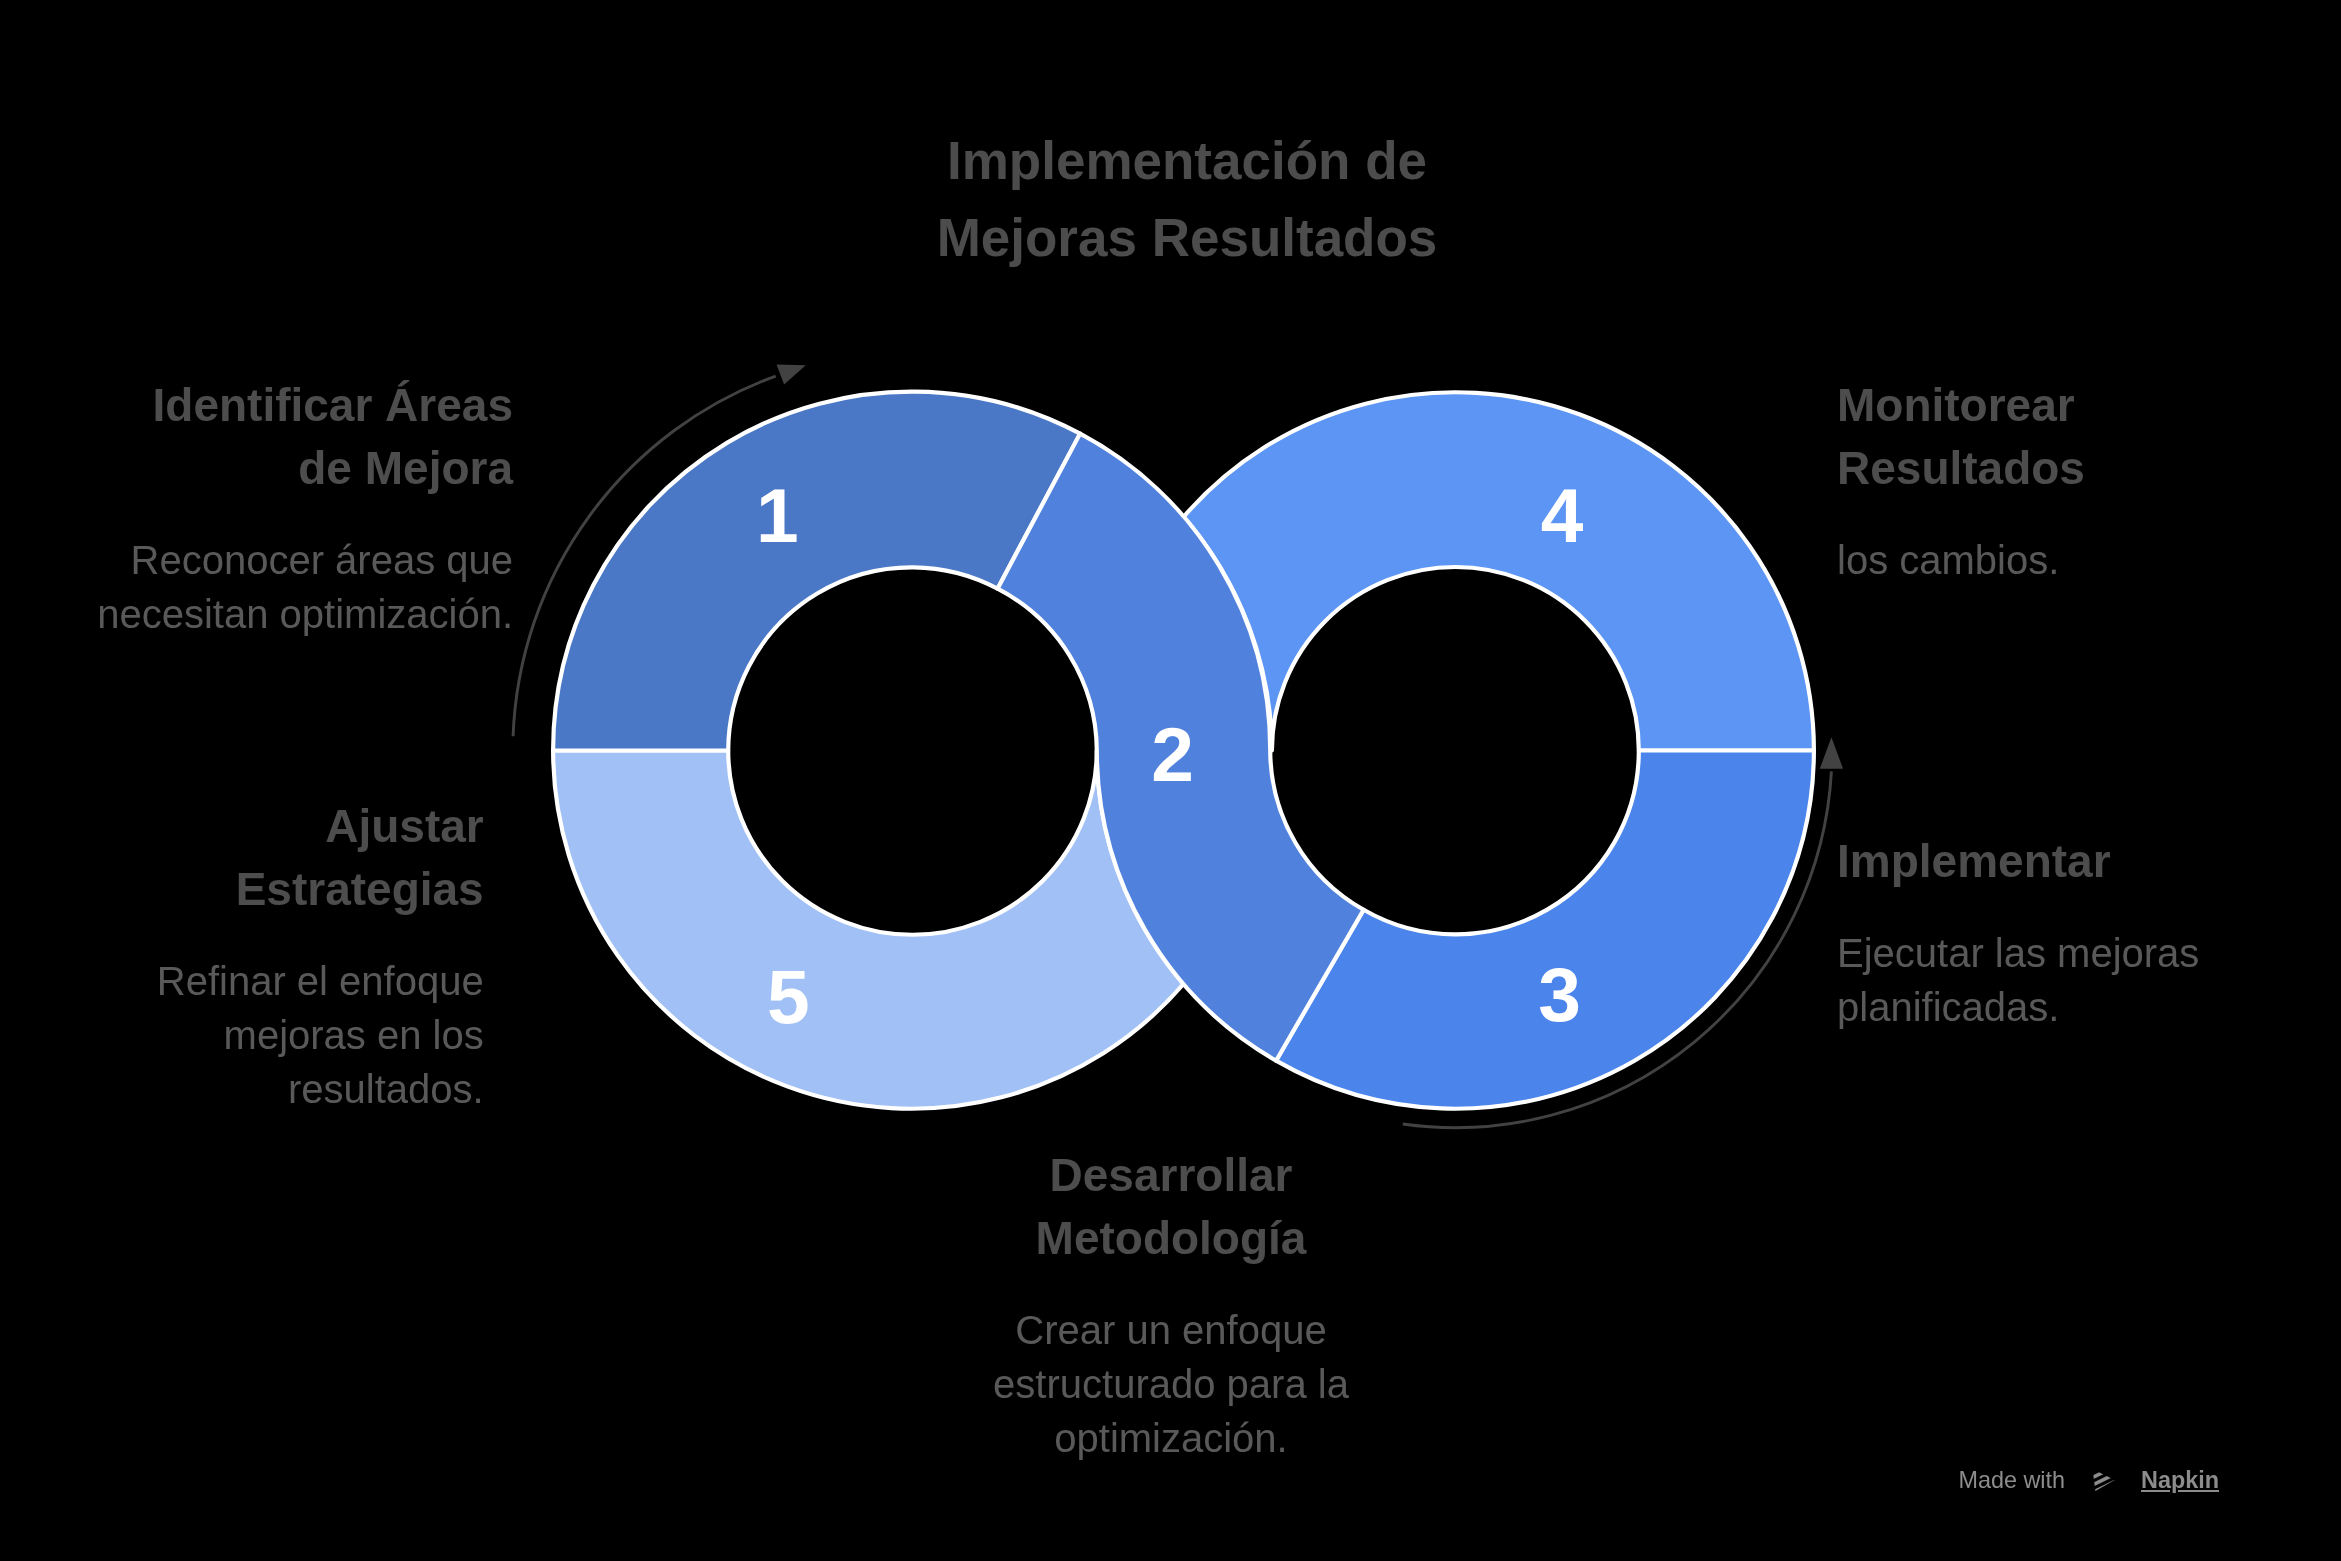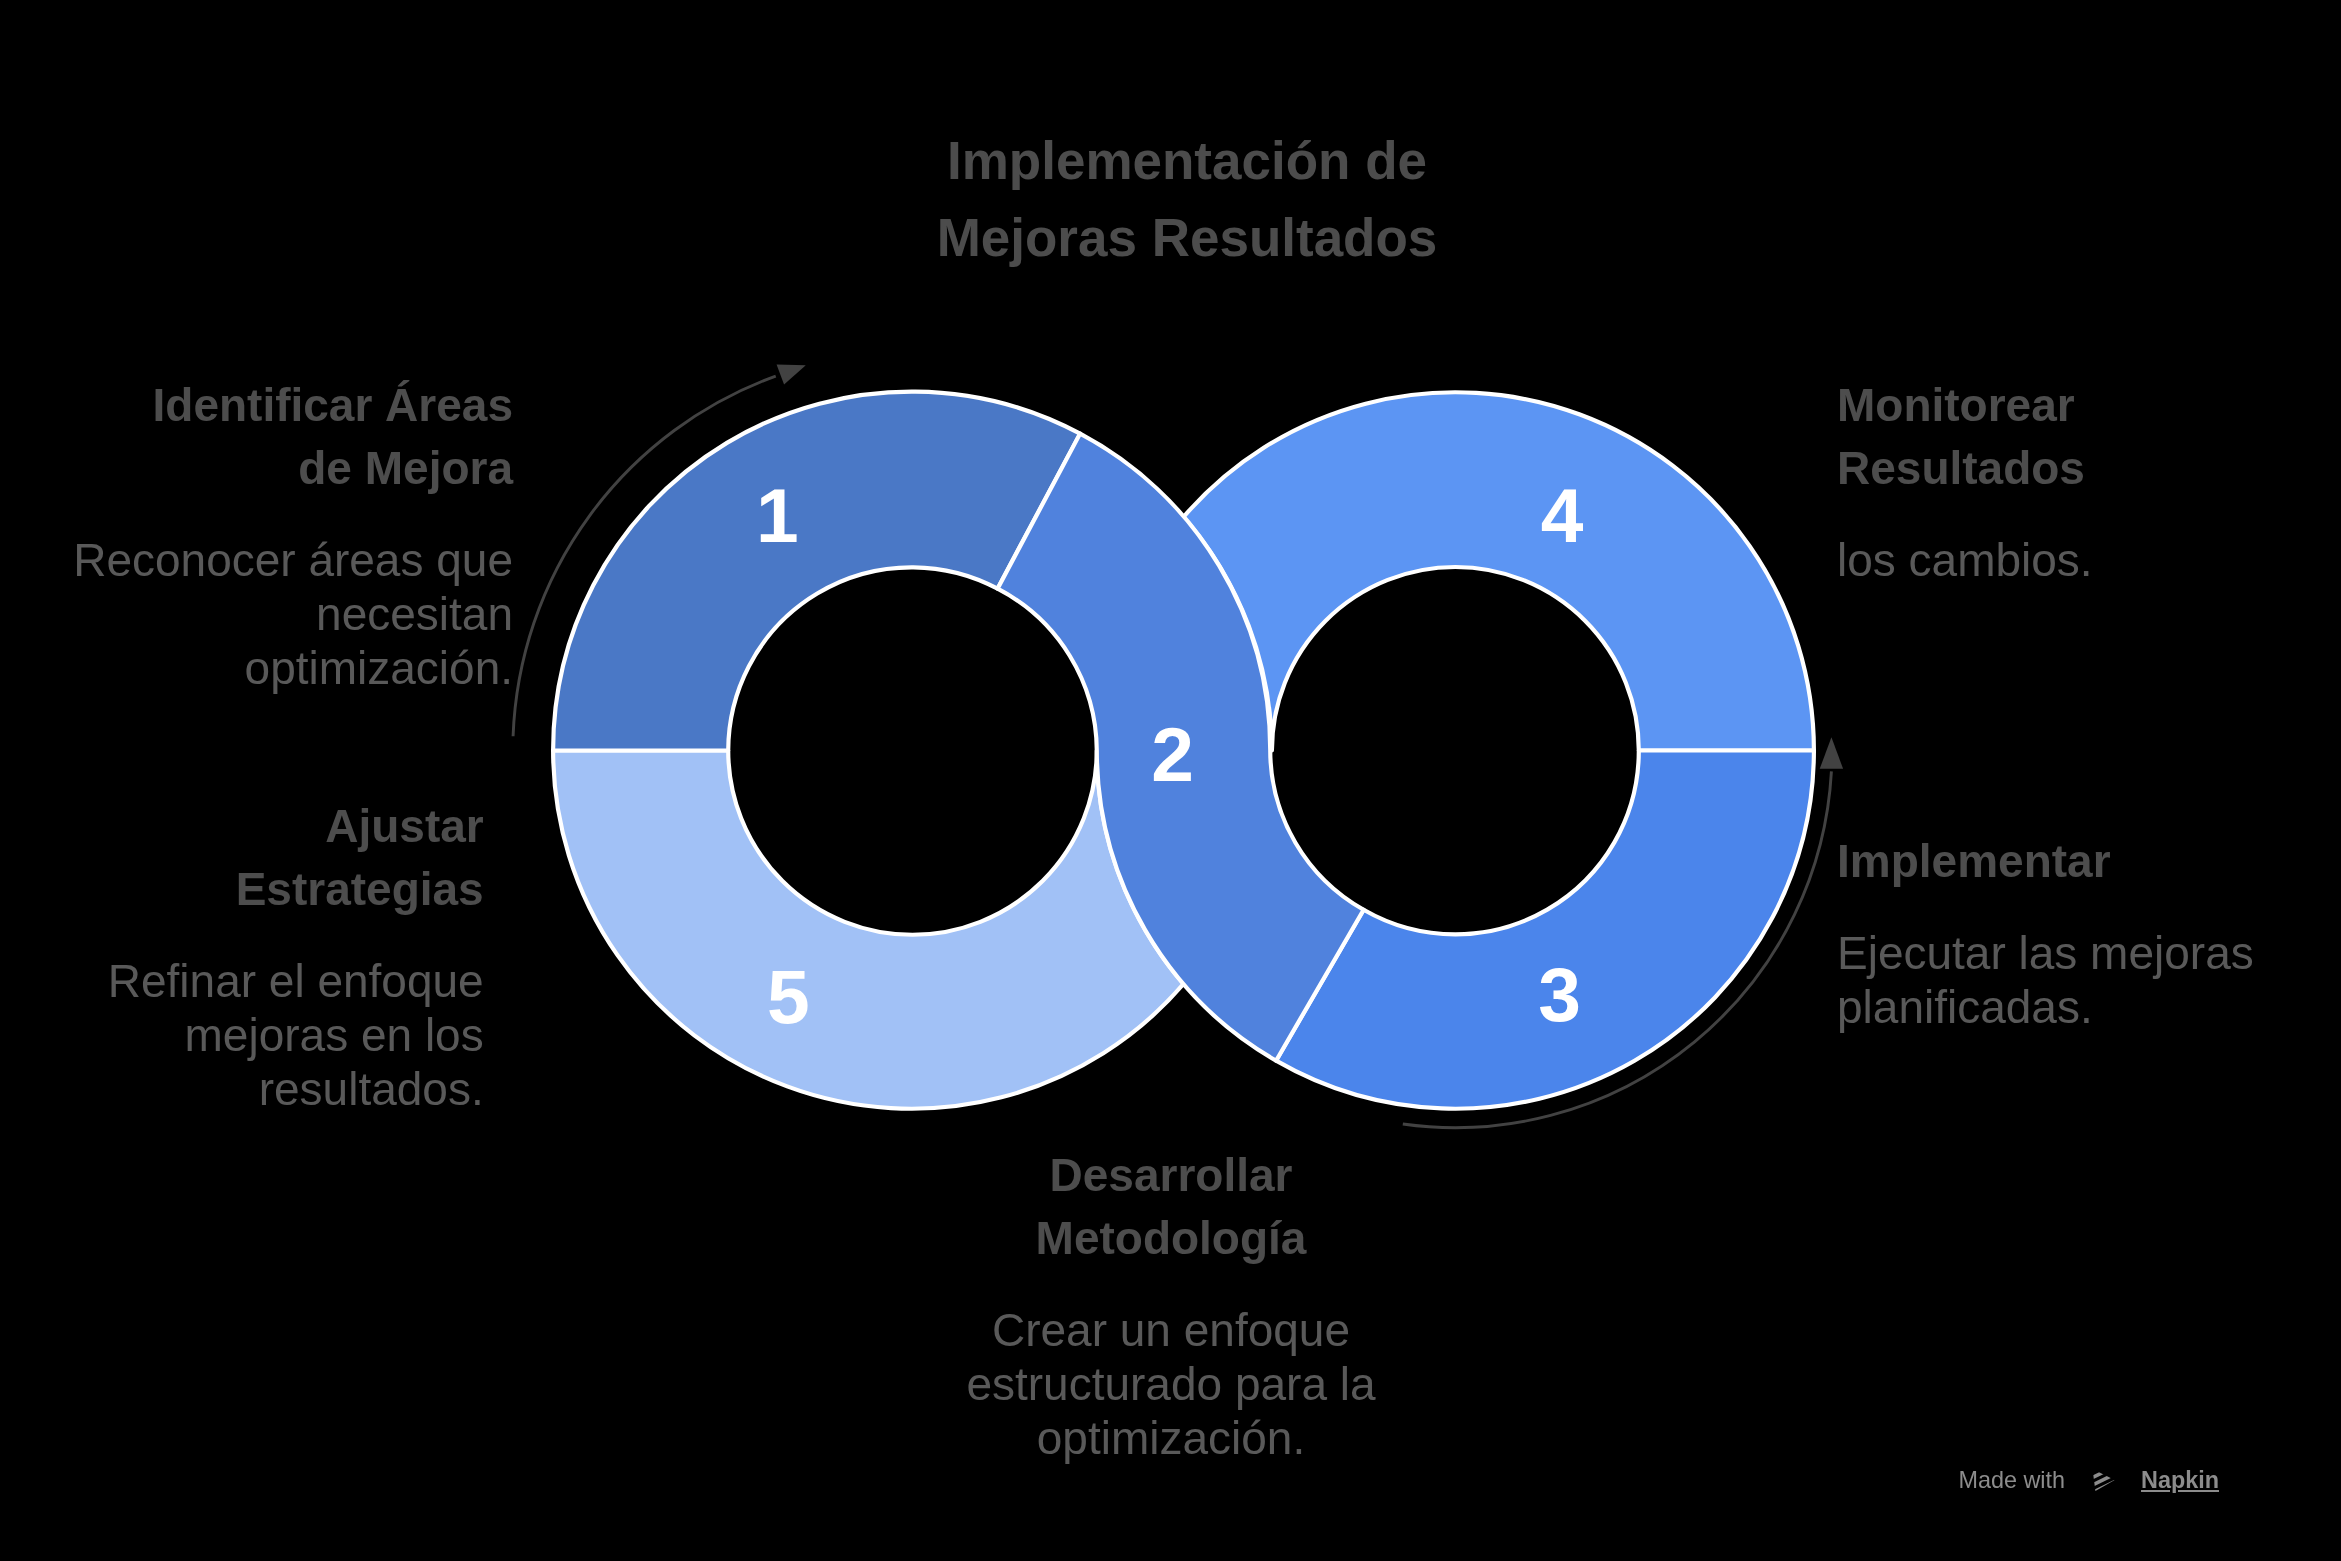--- a/index.html
+++ b/index.html
@@ -33,21 +33,21 @@
   .step--left { text-align: left; }
   .step-heading {
     font-weight: 700;
     font-size: 46px;
     line-height: 63px;
     color: var(--heading-text, #4d4d4d);
   }
   .step-body {
     margin-top: 33px;
     font-weight: 400;
-    font-size: 46px;
+    font-size: 40px;
     line-height: 54px;
     color: var(--body-text, #595959);
   }
 
   .seg {
     stroke: var(--segment-stroke, #fff);
     stroke-width: 5;
     stroke-linejoin: round;
   }
   .seg-num {

